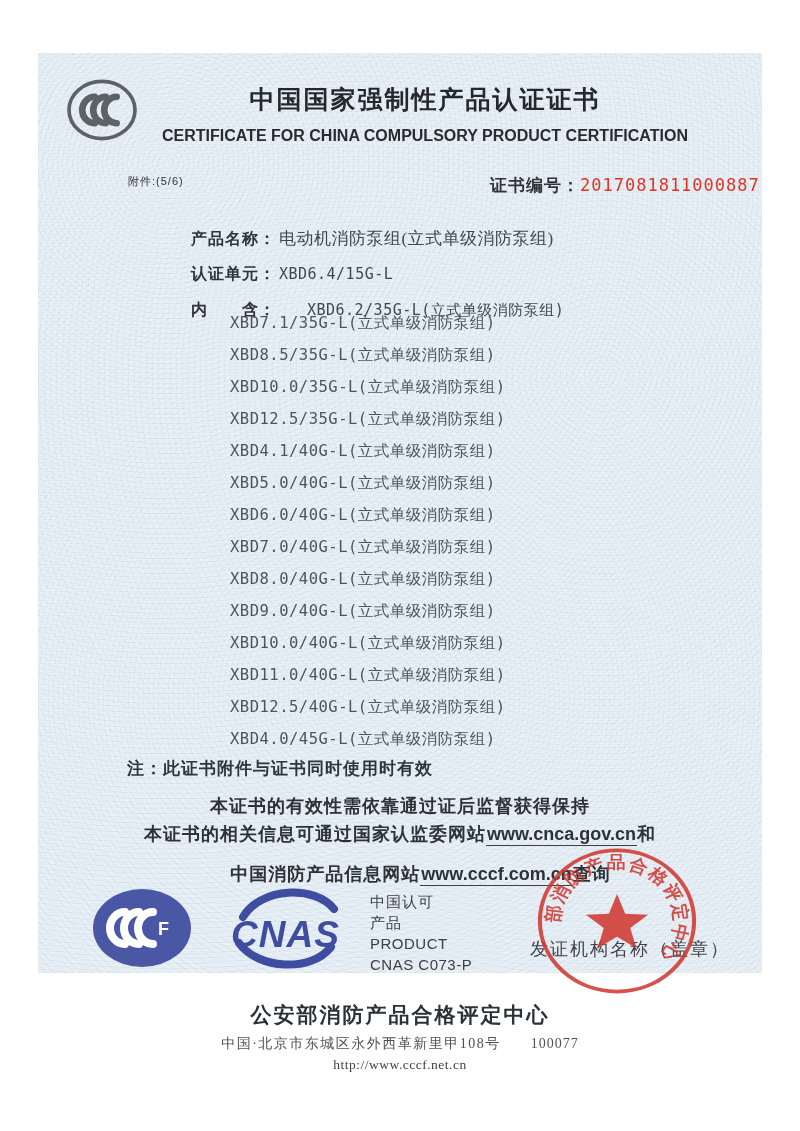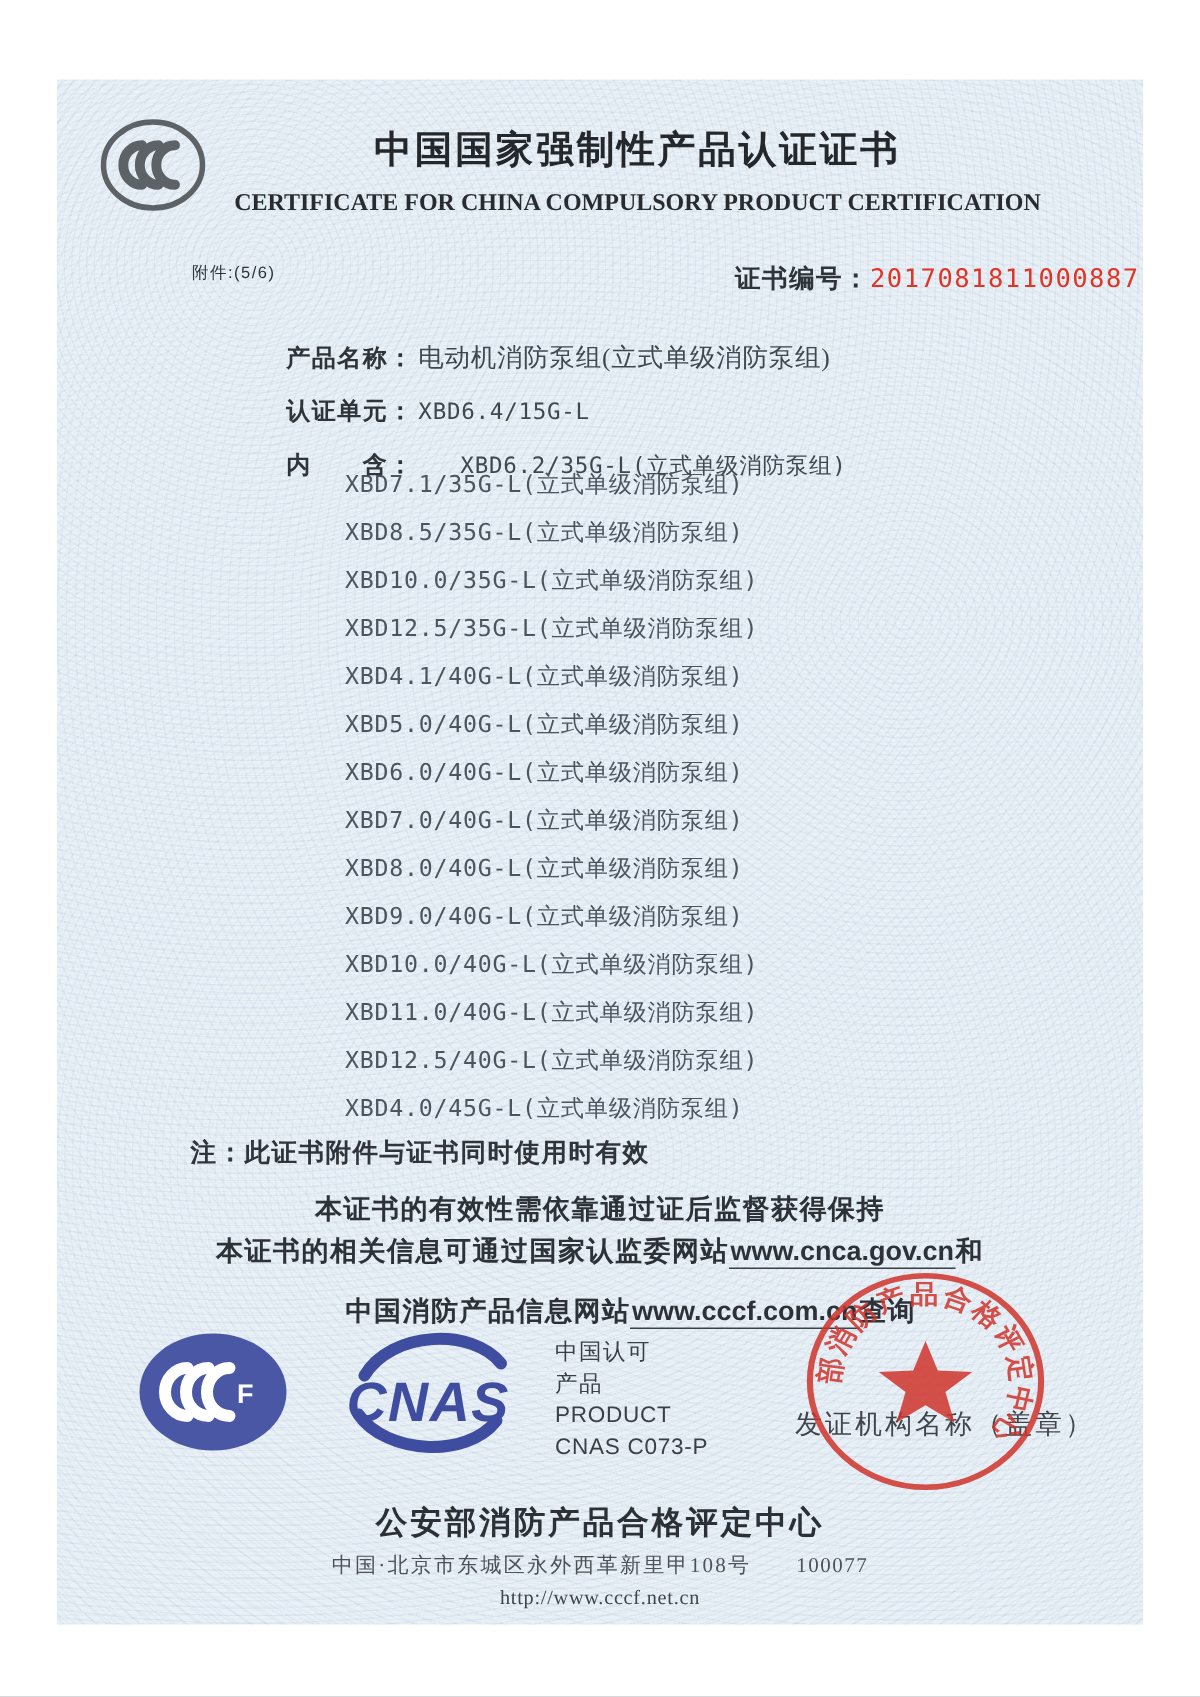--- a/index.html
+++ b/index.html
@@ -5,38 +5,38 @@
   * { margin:0; padding:0; box-sizing:border-box; }
   html,body { width:800px; }
   body {
     width:800px; height:1131px; position:relative;
     background:#ffffff;
     font-family:"Liberation Sans", sans-serif;
     outline:1px solid #b9b9b9;
     overflow:hidden;
   }
   .certificate {
-    position:absolute; left:38px; top:53px; width:724px; height:1030px;
+    position:absolute; left:38px; top:53px; width:724px; height:920px;
     background:
       repeating-radial-gradient(circle at 18% 12%, rgba(120,155,195,.09) 0 1px, transparent 1px 5px),
       repeating-radial-gradient(circle at 78% 35%, rgba(120,155,195,.08) 0 1px, transparent 1px 6px),
       repeating-radial-gradient(circle at 45% 70%, rgba(120,155,195,.07) 0 1px, transparent 1px 5px),
       repeating-linear-gradient(0deg, rgba(140,170,205,.05) 0 1px, transparent 1px 3px),
       #eaf1f6;
   }
   
   .ccc-mark { position:absolute; left:27px; top:24px; width:74px; height:66px; }
   .title-block { position:absolute; left:60px; right:10px; top:30px; text-align:center; }
   .title {
     font-size:25px; font-weight:bold; letter-spacing:2px; color:#24282d;
     font-family:"Liberation Sans", sans-serif;
   }
   .subtitle {
     margin-top:11px; font-size:16px; font-weight:bold; letter-spacing:0px; color:#282c31;
-    font-family:Liberation Serif, serif;
+    font-family:Liberation Sans, sans-serif;
   }
   
   .meta-attachment { position:absolute; left:90px; top:121px; font-size:11px; font-weight:normal; color:#2e3439; letter-spacing:1px; }
   .meta-certno { position:absolute; left:452px; top:121px; font-size:17px; letter-spacing:1px; }
   .meta-certno .lbl { font-weight:bold; color:#2e3439; }
   .meta-certno .num { color:#e03425; font-family:"DejaVu Sans Mono", monospace; font-size:17px; letter-spacing:1px; }
   
   .field-row { position:absolute; left:90px; font-size:17px; color:#3c434b; white-space:pre; }
   .field-row .flabel { display:inline-block; width:88px; font-weight:bold; color:#2e3439; font-size:16px; letter-spacing:1px;margin-left:44px; }
   .fvalue  { font-family:"Liberation Serif", serif; font-size:17px; color:#3f474f; letter-spacing:.5px; }

